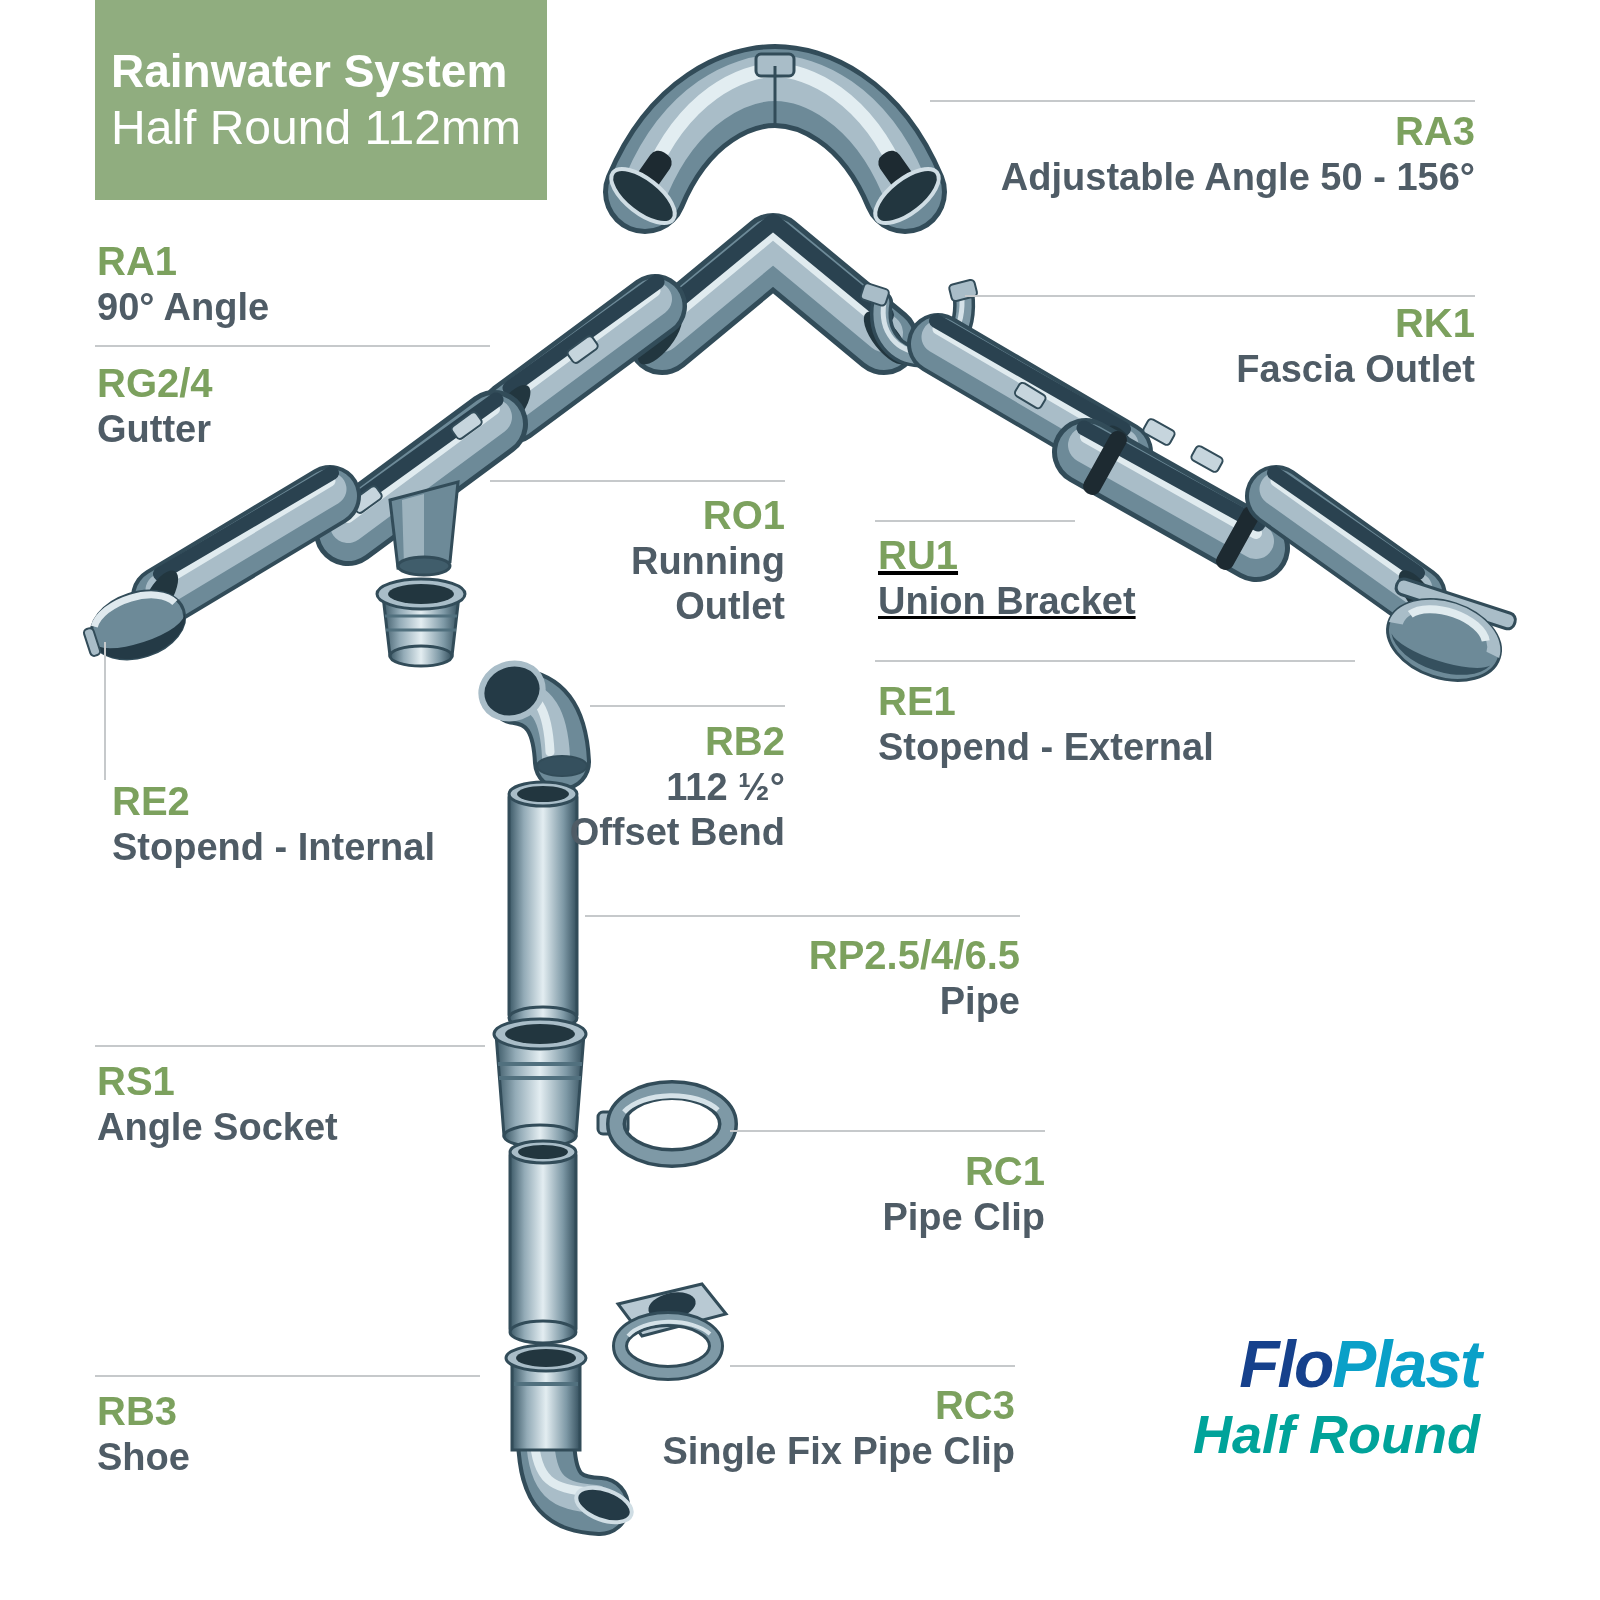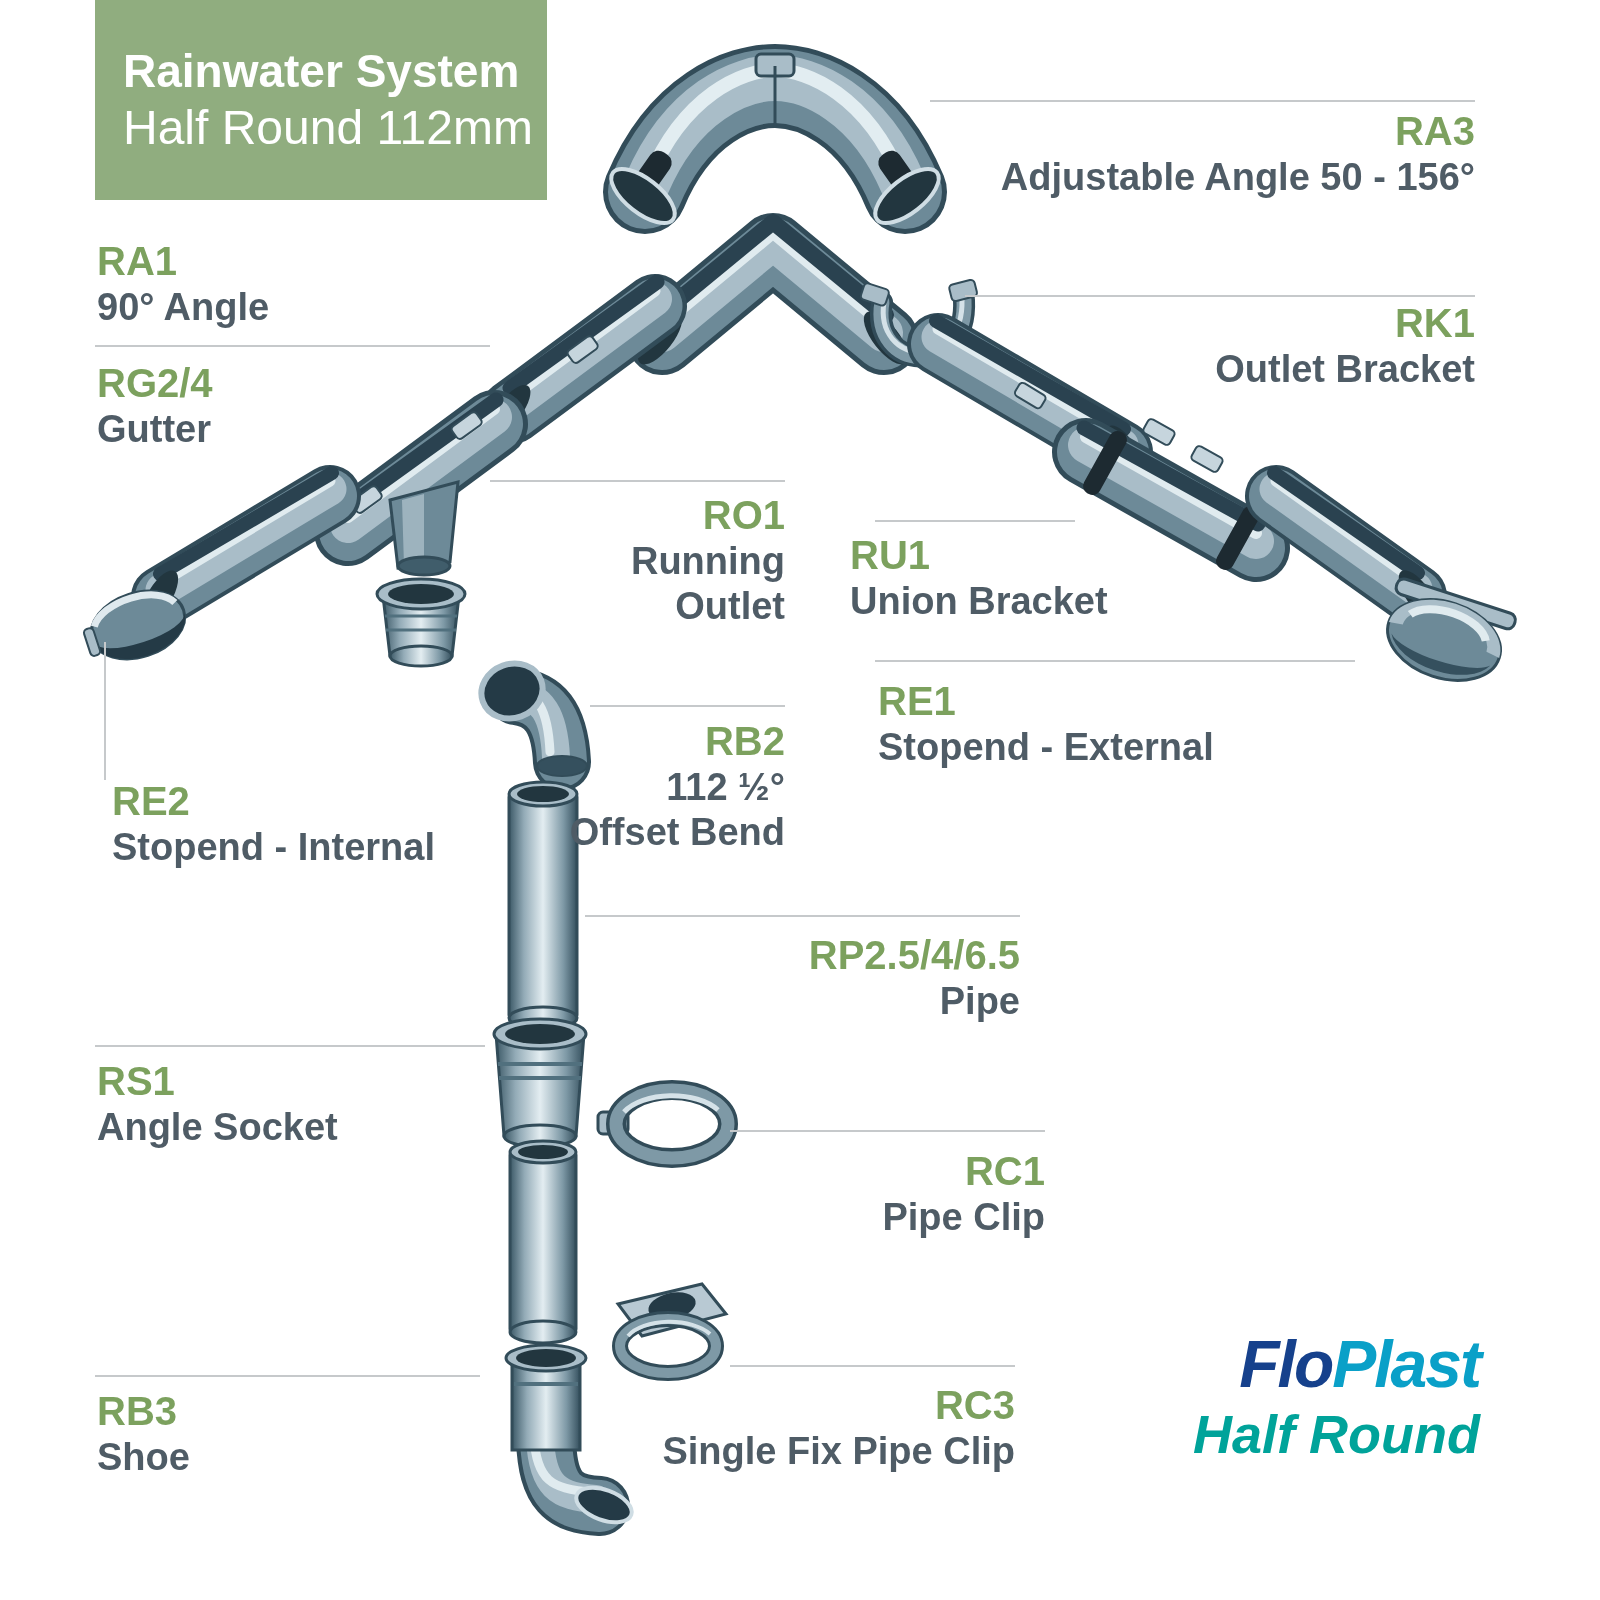--- a/index.html
+++ b/index.html
@@ -4,21 +4,21 @@
 <style>
   html,body{margin:0;padding:0;background:#fff;}
   .canvas{
     position:relative;width:1600px;height:1600px;background:#ffffff;overflow:hidden;
     font-family:"Liberation Sans",sans-serif;
   }
   .header-box{
     position:absolute;left:95px;top:0;width:452px;height:200px;
     background:var(--header-bg,#90ad7f);color:#fff;
     display:flex;flex-direction:column;justify-content:center;
-    padding-left:28px;box-sizing:border-box;
+    padding-left:16px;box-sizing:border-box;
   }
   .header-title{font-size:46px;font-weight:700;line-height:1.2;}
   .header-sub{font-size:48px;font-weight:400;line-height:1.2;}
   .label{position:absolute;line-height:1.18;}
   .label .code{font-size:40px;font-weight:700;color:var(--code-green,#7ca15e);}
   .label .nm{font-size:38px;font-weight:700;color:var(--label-dark,#4f5c66);}
   .label.right{text-align:right;}
   .leader{position:absolute;background:var(--leader-line,#c6c9cb);height:2px;}
   .leader.vert{width:2px;}
   .logo{position:absolute;right:120px;top:1330px;text-align:right;font-style:italic;font-weight:700;}
@@ -248,34 +248,34 @@
     <div class="nm">Adjustable Angle 50 - 156°</div>
   </div>
 
   <div class="label" style="left:97px;top:238px;">
     <div class="code">RA1</div>
     <div class="nm">90° Angle</div>
   </div>
 
   <div class="label right" style="right:125px;top:300px;">
     <div class="code">RK1</div>
-    <div class="nm">Outlet Bracket</div>
+    <div class="nm">Fascia Outlet</div>
   </div>
 
   <div class="label" style="left:97px;top:360px;">
     <div class="code">RG2/4</div>
     <div class="nm">Gutter</div>
   </div>
 
   <div class="label right" style="right:815px;top:492px;width:300px;text-align:right;">
     <div class="code">RO1</div>
     <div class="nm" style="width:180px;margin-left:120px;">Running Outlet</div>
   </div>
 
-  <div class="label" style="left:850px;top:532px;">
+  <div class="label" style="left:878px;top:532px;text-decoration:underline;">
     <div class="code">RU1</div>
     <div class="nm">Union Bracket</div>
   </div>
 
   <div class="label" style="left:878px;top:678px;">
     <div class="code">RE1</div>
     <div class="nm">Stopend - External</div>
   </div>
 
   <div class="label right" style="right:815px;top:718px;width:300px;">

